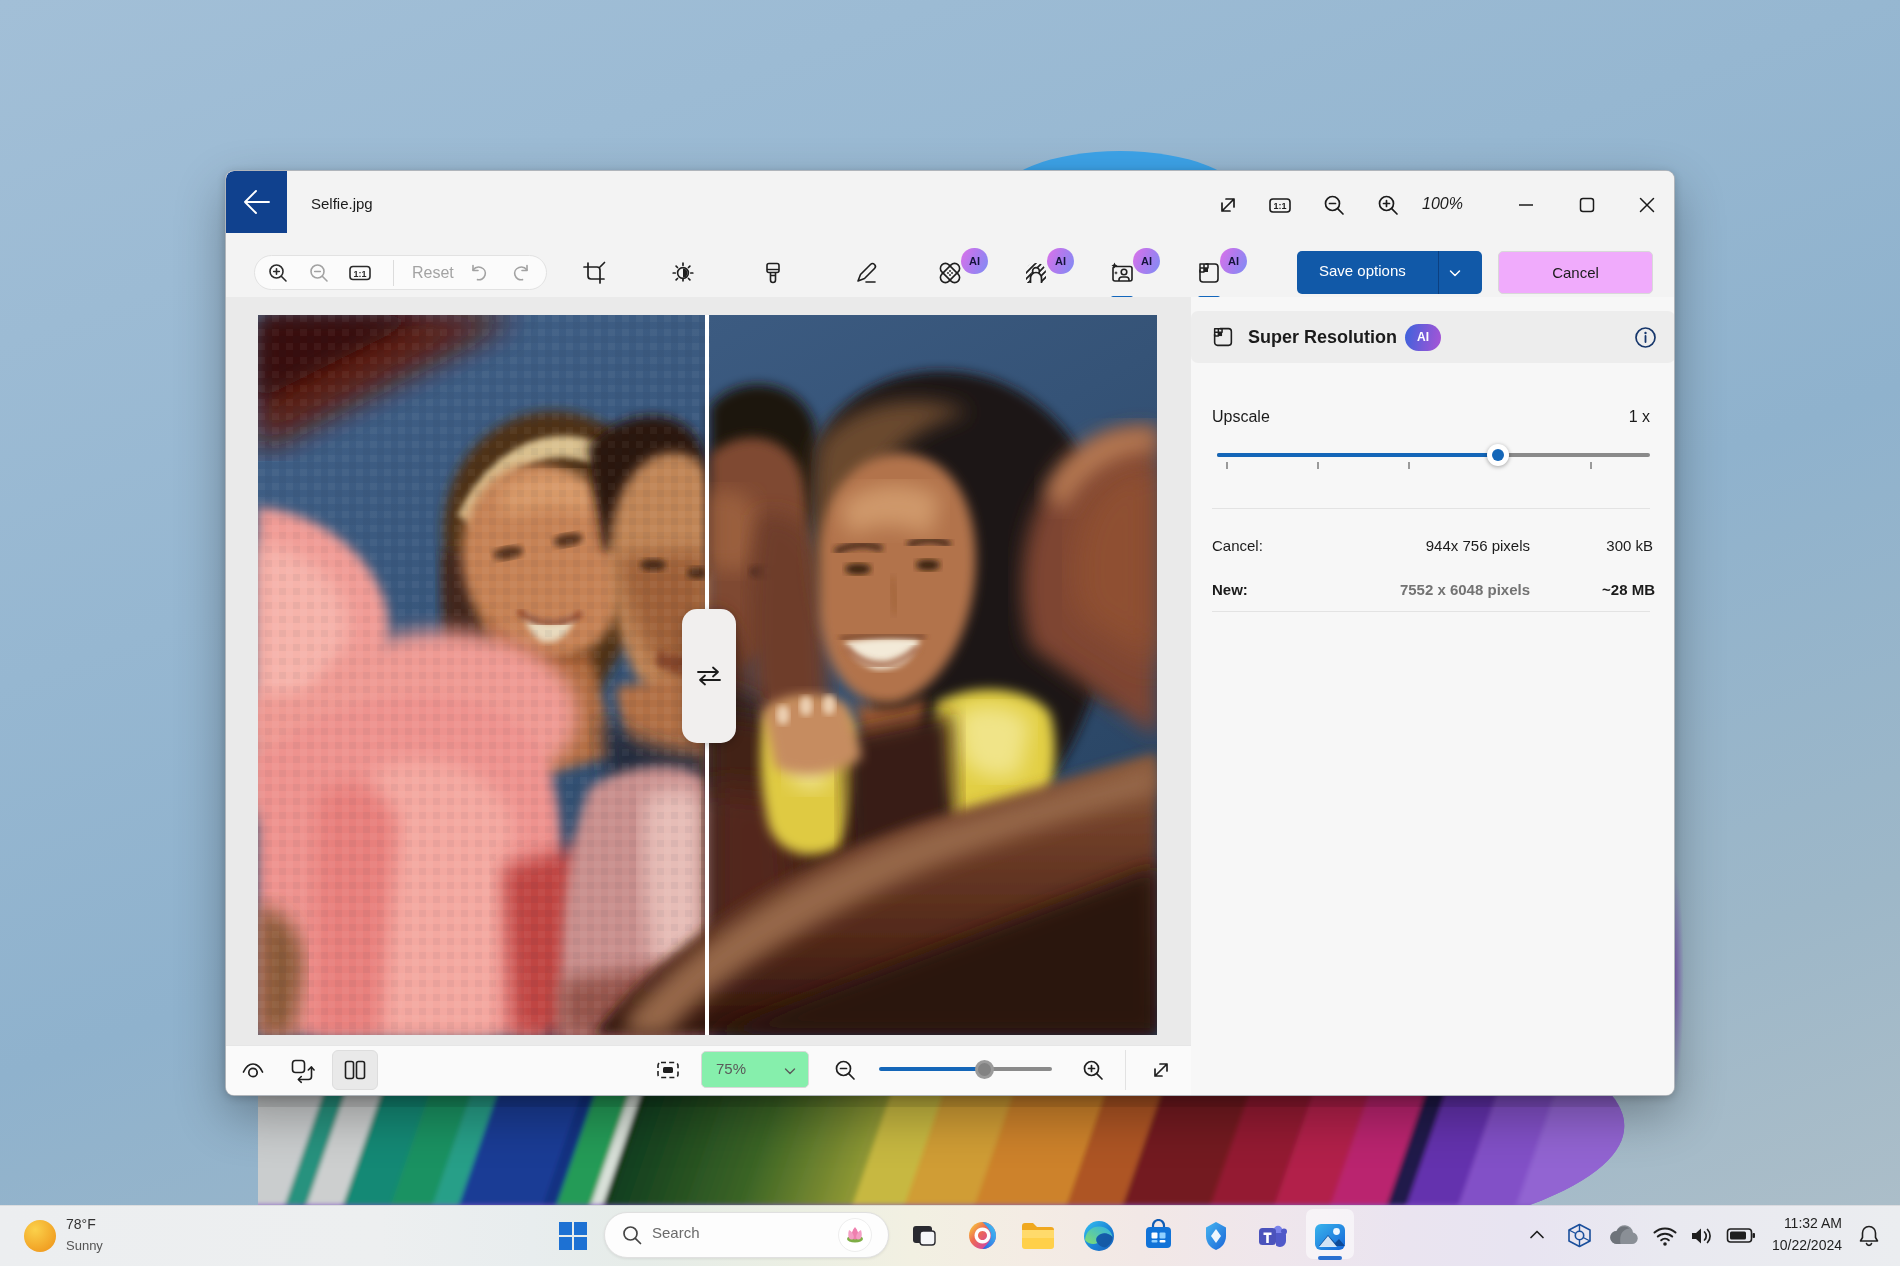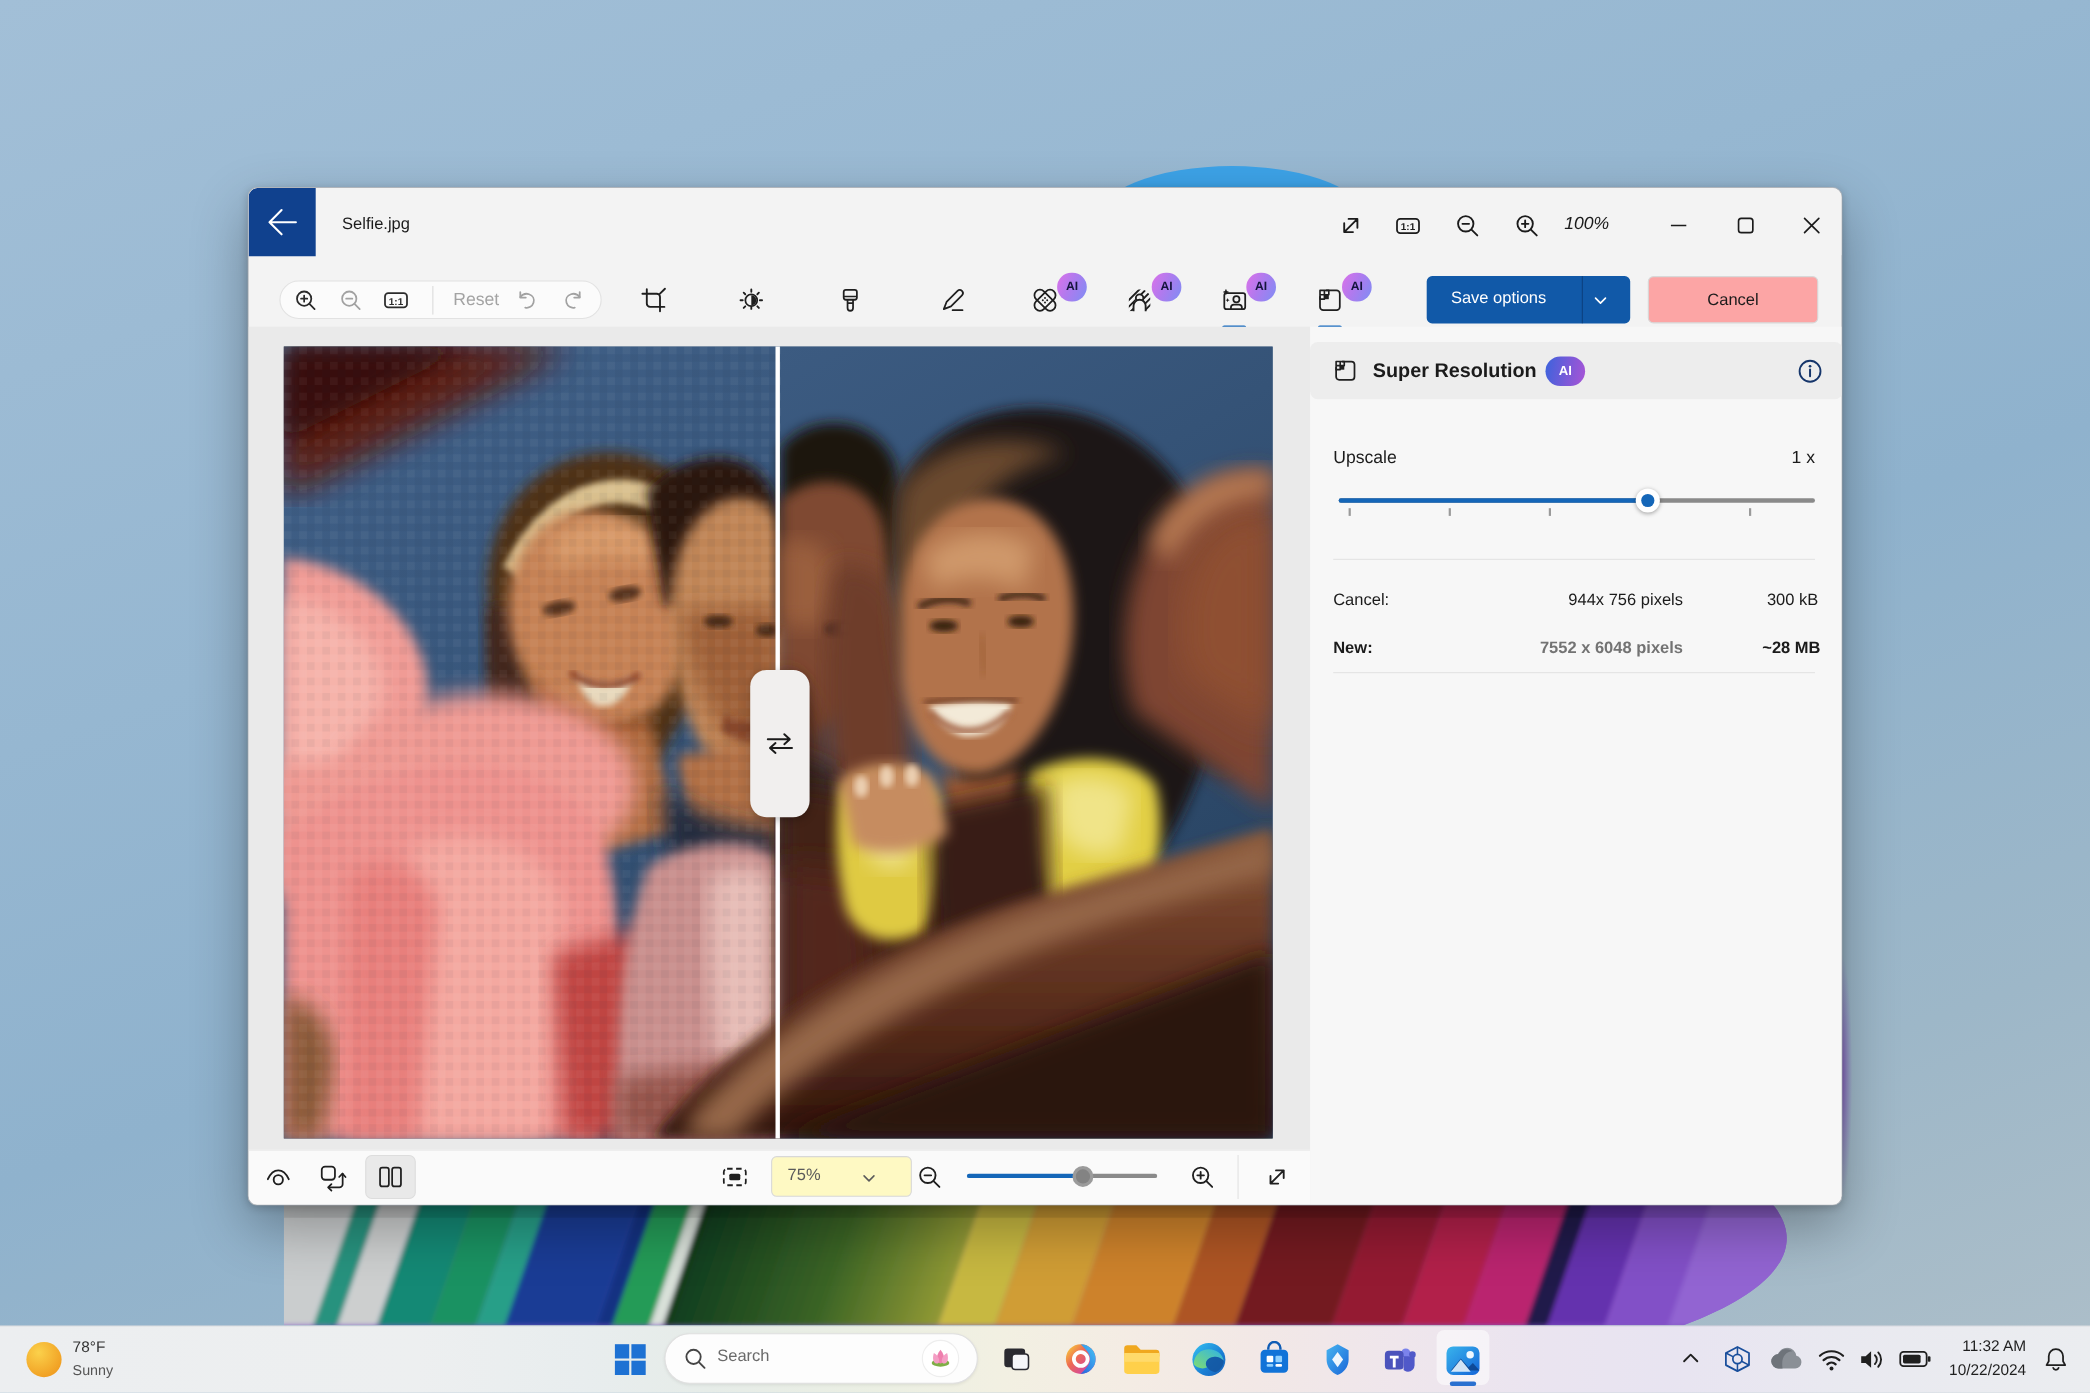--- a/index.html
+++ b/index.html
@@ -197,21 +197,21 @@
   <div class="abs" style="left:994px;top:77px;width:27px;height:26px;border-radius:13px;background:linear-gradient(115deg,#dc72e9 0%,#b07aee 45%,#7e8df4 100%);text-align:center;font-size:11px;font-weight:bold;color:#14143c;line-height:26px;">AI</div>
   <div class="abs" style="left:972px;top:125px;width:22px;height:4px;border-radius:2px;background:#1266bc;"></div>
 
   <div class="abs" style="left:1071px;top:80px;width:185px;height:43px;background:#1159a8;border-radius:5px;">
     <div class="abs" style="left:22px;top:11px;font-size:15px;color:#ffffff;">Save options</div>
     <div class="abs" style="left:141px;top:0;width:1px;height:43px;background:rgba(8,40,90,0.5);"></div>
     <svg class="abs" style="left:150px;top:14px" width="16" height="16" viewBox="0 0 16 16">
         <path d="M3.5 6 L8 10.5 L12.5 6" stroke="#ffffff" stroke-width="1.5" fill="none" stroke-linecap="round" stroke-linejoin="round"></path>
       </svg>
   </div>
-  <div class="abs" style="left:1272px;top:80px;width:155px;height:43px;background:#fca5a5;border:1px solid #d8d8d8;border-radius:5px;text-align:center;line-height:41px;font-size:15px;color:#1b1b1b;">Cancel</div>
+  <div class="abs" style="left:1272px;top:80px;width:155px;height:43px;background:#f0abfc;border:1px solid #d8d8d8;border-radius:5px;text-align:center;line-height:41px;font-size:15px;color:#1b1b1b;">Cancel</div>
 
   <div class="abs" style="left:0;top:126px;width:965px;height:748px;background:#eaeaea;"></div>
 
   <div id="photoholder" class="abs" style="left:32px;top:144px;width:899px;height:720px;background:#3a5a7e;">
   <svg width="899" height="720" viewBox="0 0 899 720">
     <defs>
       <linearGradient id="sky" x1="0" y1="0" x2="0.7" y2="1">
         <stop offset="0" stop-color="#42628a"></stop>
             <stop offset="0.5" stop-color="#355377"></stop>
             <stop offset="1" stop-color="#274260"></stop>
@@ -373,21 +373,21 @@
   </svg>
   <div class="abs" style="left:106px;top:879px;width:46px;height:40px;background:#e9e9e9;border:1px solid #dddddd;border-radius:6px;"></div>
   <svg class="abs" style="left:115px;top:885px" width="28" height="28" viewBox="0 0 28 28">
     <rect x="4.5" y="5.5" width="8" height="17" rx="2" stroke="#1f1f1f" stroke-width="1.6" fill="none"></rect>
     <rect x="15.5" y="5.5" width="8" height="17" rx="2" stroke="#1f1f1f" stroke-width="1.6" fill="none"></rect>
   </svg>
   <svg class="abs" style="left:428px;top:885px" width="28" height="28" viewBox="0 0 28 28">
     <rect x="4" y="6.5" width="20" height="15" rx="3" stroke="#1f1f1f" stroke-width="1.6" fill="none" stroke-dasharray="5 3.2"></rect>
     <rect x="9" y="11" width="10" height="6" rx="1.5" fill="#1f1f1f"></rect>
   </svg>
-  <div class="abs" style="left:475px;top:880px;width:128px;height:37px;background:#fef9c3;border:1px solid #d8d8d8;border-radius:5px;padding-left:20px;">
+  <div class="abs" style="left:475px;top:880px;width:108px;height:37px;background:#86efac;border:1px solid #d8d8d8;border-radius:5px;padding-left:20px;">
     <div class="abs" style="left:14px;top:8px;font-size:15px;color:#5a5a5a;">75%</div>
     <svg class="abs" style="left:80px;top:11px" width="16" height="16" viewBox="0 0 16 16">
         <path d="M3.5 6 L8 10.5 L12.5 6" stroke="#5a5a5a" stroke-width="1.4" fill="none" stroke-linecap="round" stroke-linejoin="round"></path>
       </svg>
   </div>
   <svg class="abs" style="left:605px;top:885px" width="28" height="28" viewBox="0 0 28 28">
     <circle cx="12.5" cy="12.5" r="7" stroke="#1f1f1f" stroke-width="1.7" fill="none"></circle>
     <path d="M17.7 17.7 L23 23 M9.5 12.5 h6" stroke="#1f1f1f" stroke-width="1.7" stroke-linecap="round"></path>
   </svg>
   <div class="abs" style="left:653px;top:896px;width:104px;height:4px;background:#1466b8;border-radius:2px;"></div>

